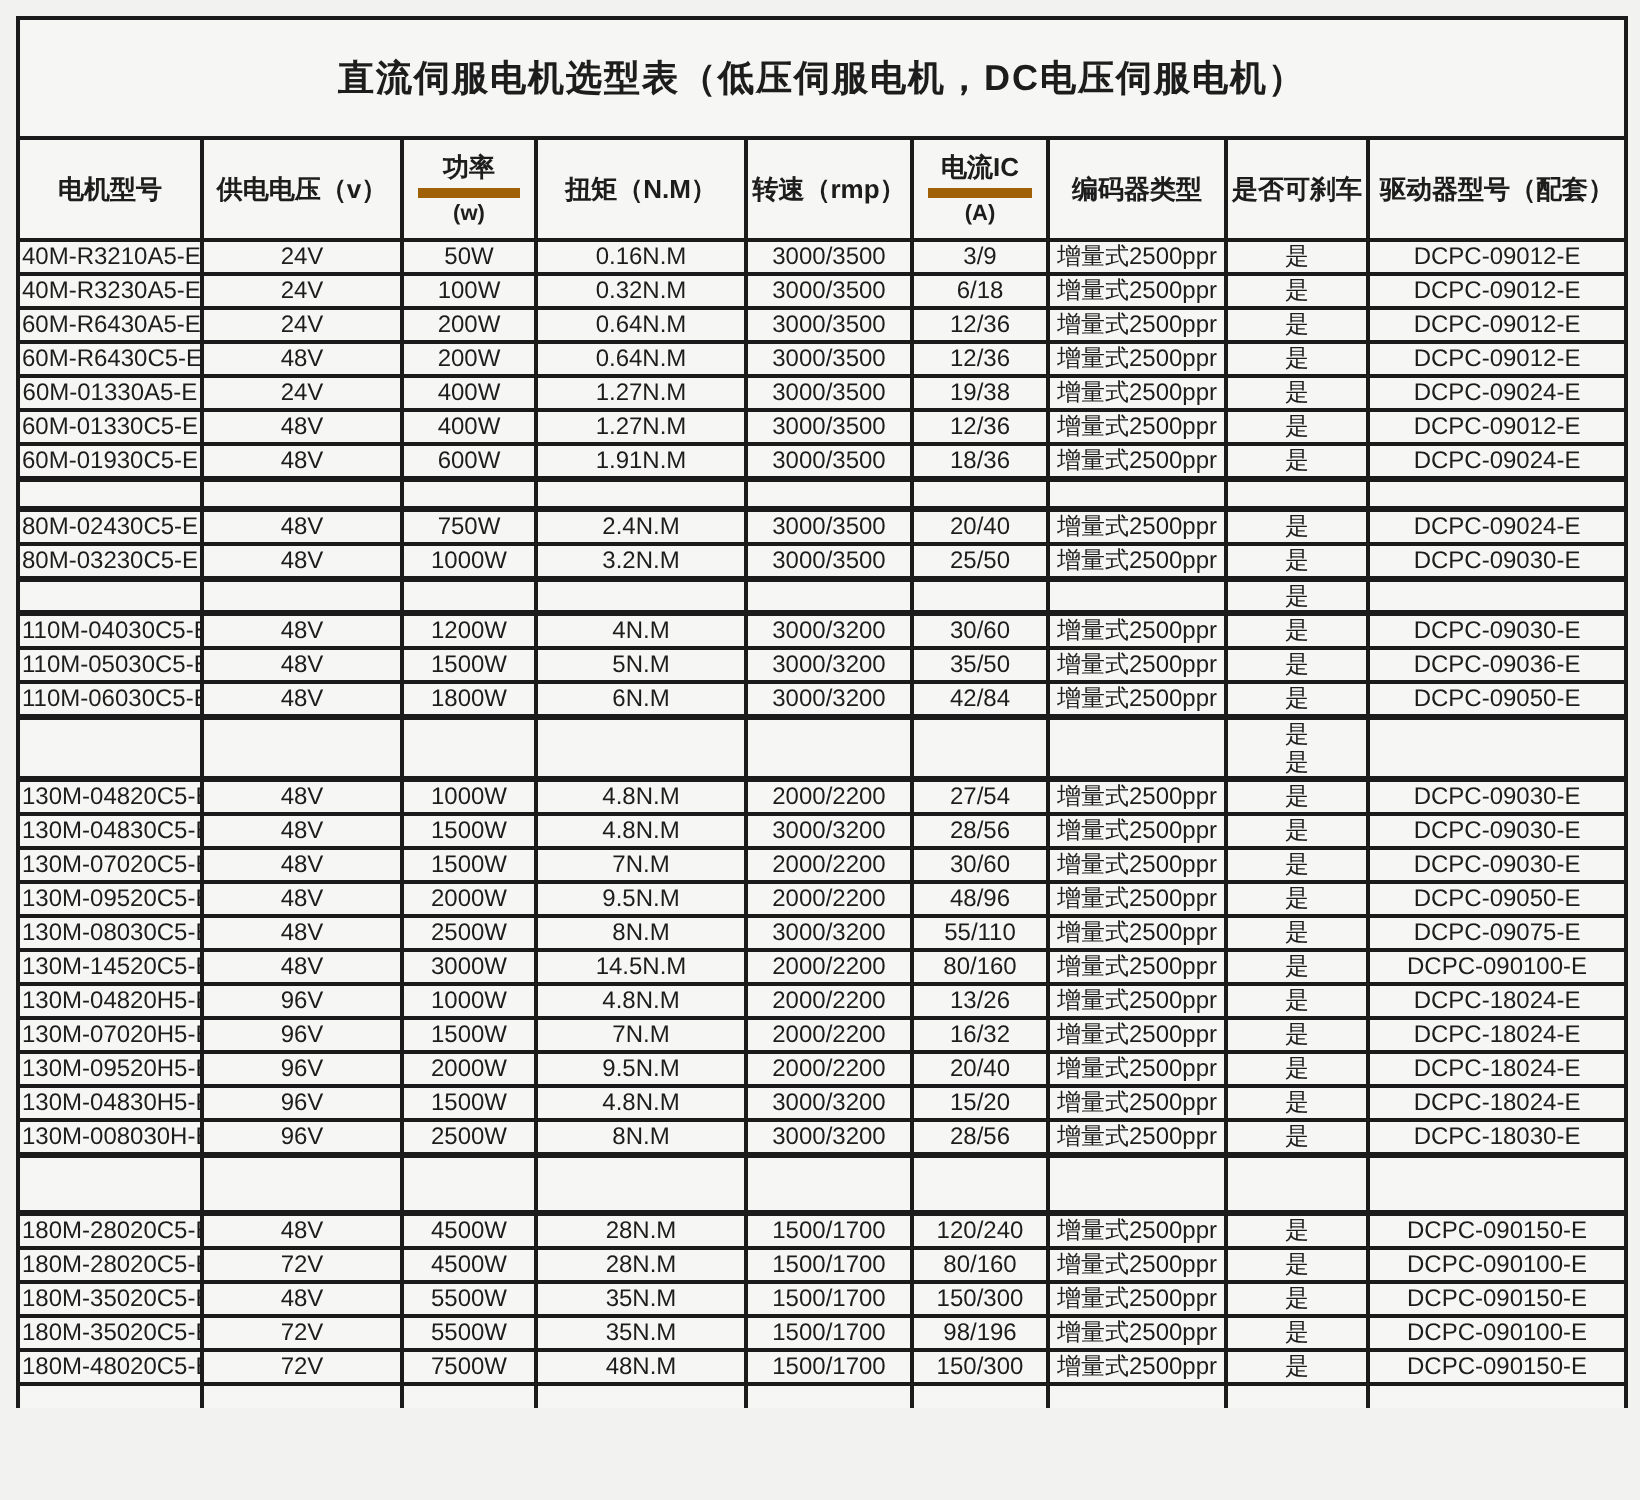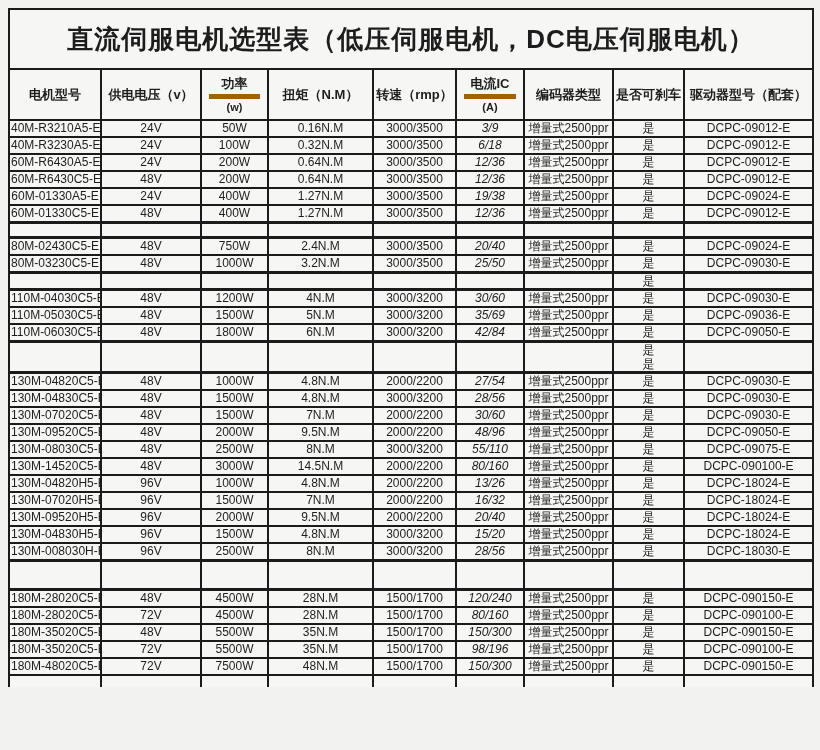--- a/index.html
+++ b/index.html
@@ -24,40 +24,40 @@
     text-align:center;
     vertical-align:middle;
     padding:0 1px;
     overflow:hidden;
     white-space:nowrap;
     font-size:12px;
     font-weight:normal;
   }
   tr.title-row td{
     height:58px;
-    font-size:26px;
+    font-size:18px;
     font-weight:bold;
     letter-spacing:1px;
   }
   tr.header-row th{
     height:49px;
     font-size:13px;
     font-weight:bold;
     padding:0;
   }
   .hlabel{ line-height:15px; }
   .hlabel.has-sub{
     border-bottom:5px solid #a16207;
     margin:0 7px 2px 7px;
     padding-bottom:3px;
   }
   .hsub{ font-size:11px; font-weight:bold; line-height:12px; }
   tr.data{ height:14px; }
   tr.data td{ line-height:15px; }
-  td.col5{ font-size:11px;font-style:italic; }
+  td.col5{ font-size:11px; }
   td.col6{ font-size:11.5px; }
   tr.separator{ height:15px; }
   tr.separator td, tr.separator_tall td{
     border-top-width:3px;
     border-bottom-width:3px;
     white-space:pre-line;
     line-height:14px;
     font-size:12px;
   }
   tr.separator_tall{ height:29px; }
@@ -176,20 +176,31 @@
           <td class="col0">60M-01330C5-E</td>
           <td class="col1">48V</td>
           <td class="col2">400W</td>
           <td class="col3">1.27N.M</td>
           <td class="col4">3000/3500</td>
           <td class="col5">12/36</td>
           <td class="col6">增量式2500ppr</td>
           <td class="col7">是</td>
           <td class="col8">DCPC-09012-E</td>
         </tr>
+        <tr class="data">
+          <td class="col0">60M-01930C5-E</td>
+          <td class="col1">48V</td>
+          <td class="col2">600W</td>
+          <td class="col3">1.91N.M</td>
+          <td class="col4">3000/3500</td>
+          <td class="col5">18/36</td>
+          <td class="col6">增量式2500ppr</td>
+          <td class="col7">是</td>
+          <td class="col8">DCPC-09024-E</td>
+        </tr>
         <tr class="separator">
           <td class="col0"></td>
           <td class="col1"></td>
           <td class="col2"></td>
           <td class="col3"></td>
           <td class="col4"></td>
           <td class="col5"></td>
           <td class="col6"></td>
           <td class="col7"></td>
           <td class="col8"></td>
@@ -237,21 +248,21 @@
           <td class="col6">增量式2500ppr</td>
           <td class="col7">是</td>
           <td class="col8">DCPC-09030-E</td>
         </tr>
         <tr class="data">
           <td class="col0">110M-05030C5-E</td>
           <td class="col1">48V</td>
           <td class="col2">1500W</td>
           <td class="col3">5N.M</td>
           <td class="col4">3000/3200</td>
-          <td class="col5">35/69</td>
+          <td class="col5">35/50</td>
           <td class="col6">增量式2500ppr</td>
           <td class="col7">是</td>
           <td class="col8">DCPC-09036-E</td>
         </tr>
         <tr class="data">
           <td class="col0">110M-06030C5-E</td>
           <td class="col1">48V</td>
           <td class="col2">1800W</td>
           <td class="col3">6N.M</td>
           <td class="col4">3000/3200</td>

